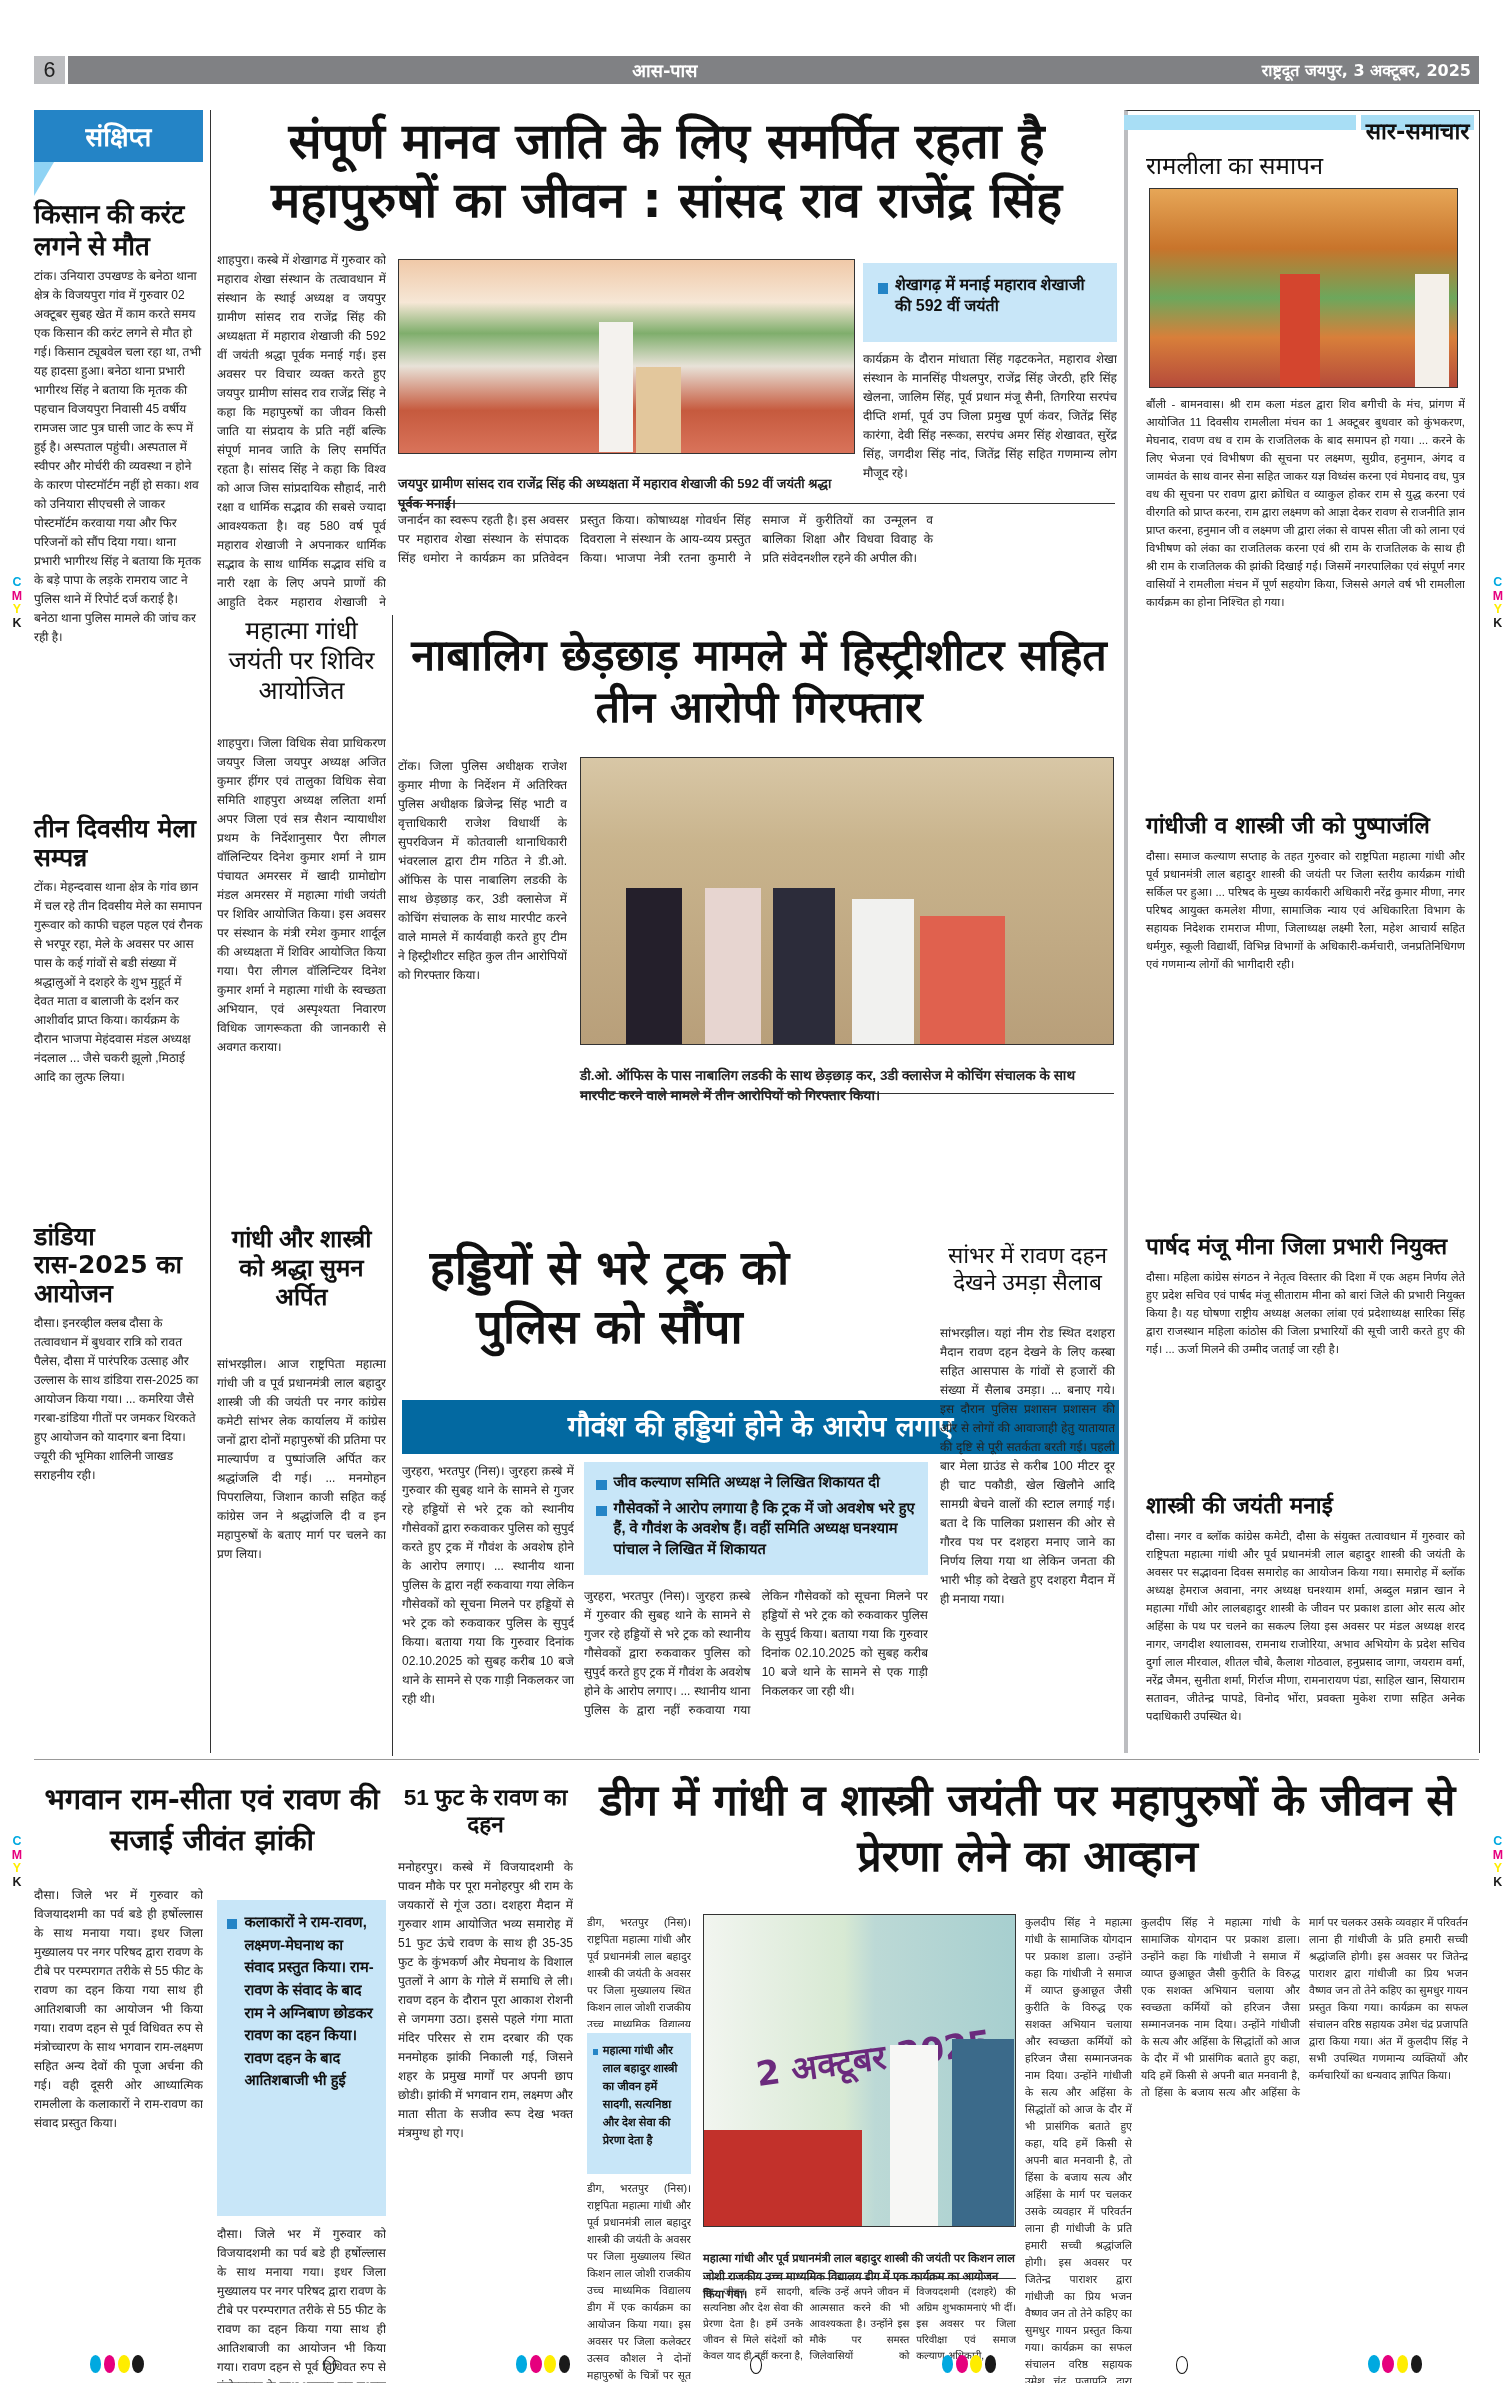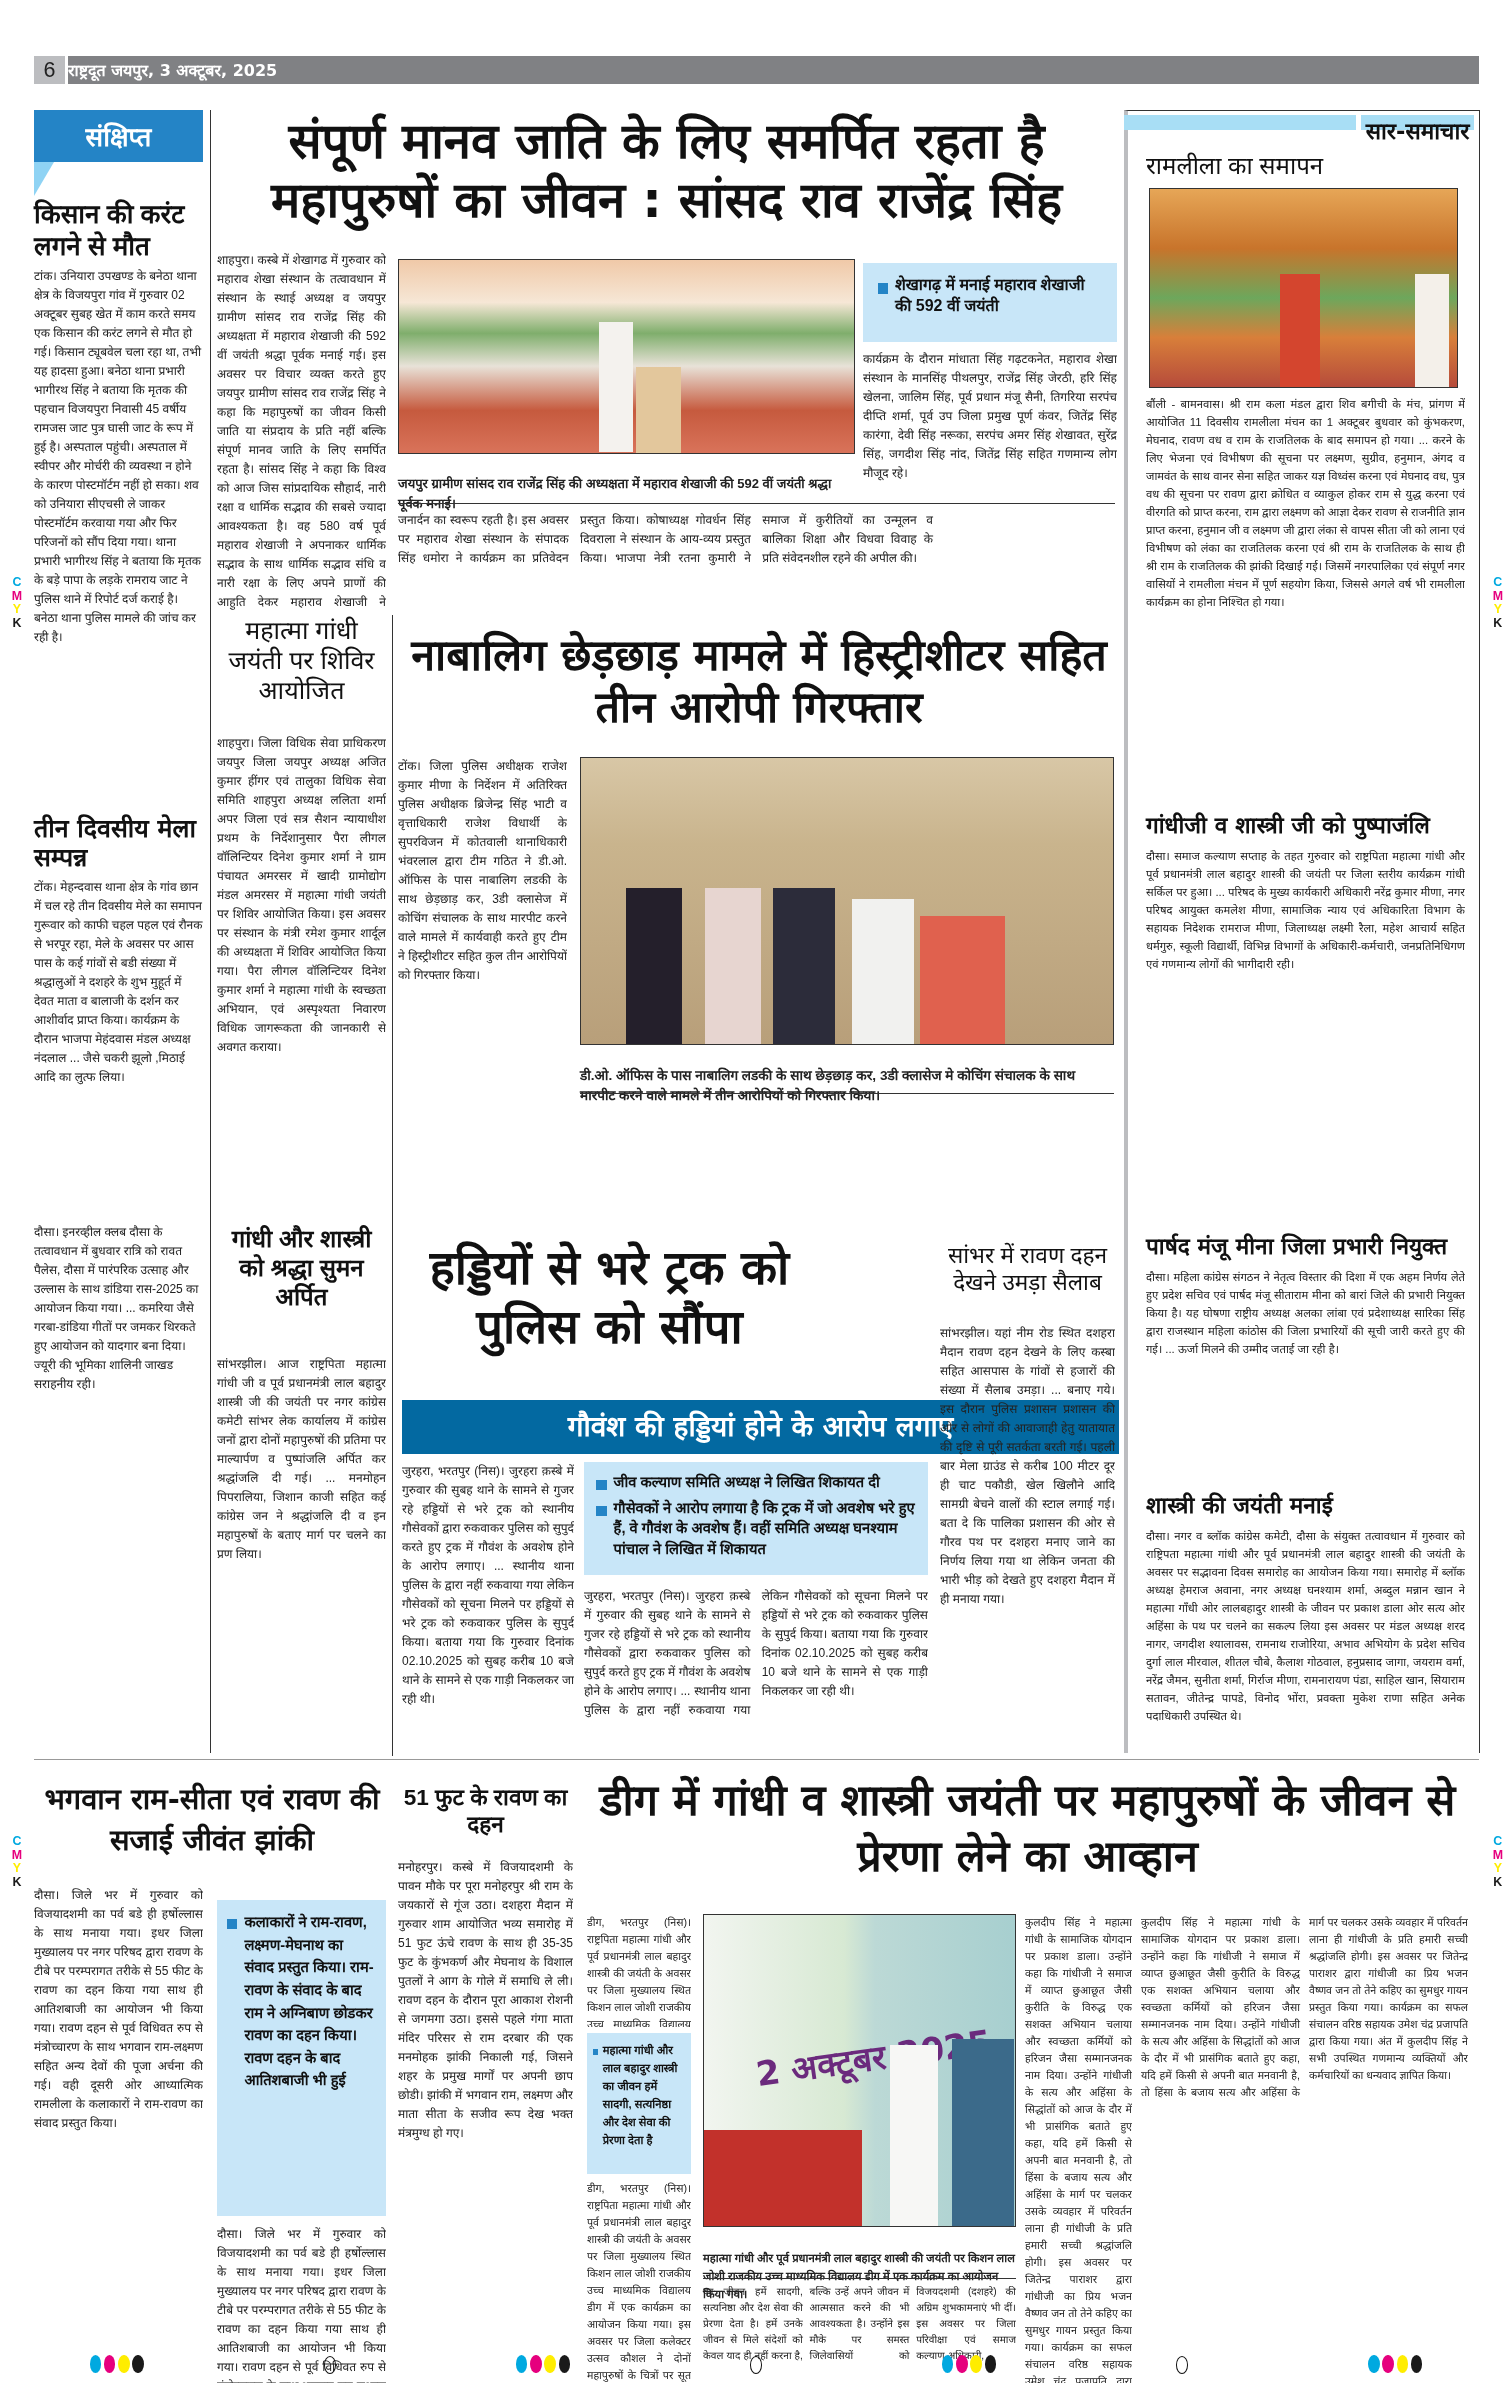--- a/index.html
+++ b/index.html
@@ -29,30 +29,32 @@
   .side-frame { border-left: 4.5px solid #bcbdc0; border-top: 1.7px solid #333; border-right: 0.6px solid #333; }
   .reg-dot { width: 11.3px; height: 18px; border-radius: 50%; display: inline-block; }
   .cmyk { font-size: 12.4px; font-weight: bold; line-height: 13.6px; font-family: "Liberation Sans", sans-serif; text-align: center; }
   .hr { height: 1.7px; background: #333; }
 </style>
 </head>
 <body>
 
 <div class="abs masthead">
   <div class="pg">6</div>
+  <div class="sec">आस-पास</div>
   <div class="date">राष्ट्रदूत जयपुर, 3 अक्टूबर, 2025</div>
 </div>
 
 <div class="abs" style="left:34px; top:110px; width:169px;">
   <div class="sankshipt">संक्षिप्त</div>
   <div class="sankshipt-tail"></div>
   <div class="h-sm" style="font-size:26px; font-weight:bold; margin-top:3.4px;">किसान की करंट लगने से मौत</div>
   <div class="bt" style="height:542px; margin-top:5.6px; text-align:left;">टांक। उनियारा उपखण्ड के बनेठा थाना क्षेत्र के विजयपुरा गांव में गुरुवार 02 अक्टूबर सुबह खेत में काम करते समय एक किसान की करंट लगने से मौत हो गई। किसान ट्यूबवेल चला रहा था, तभी यह हादसा हुआ। बनेठा थाना प्रभारी भागीरथ सिंह ने बताया कि मृतक की पहचान विजयपुरा निवासी 45 वर्षीय रामजस जाट पुत्र घासी जाट के रूप में हुई है। अस्पताल पहुंची। अस्पताल में स्वीपर और मोर्चरी की व्यवस्था न होने के कारण पोस्टमॉर्टम नहीं हो सका। शव को उनियारा सीएचसी ले जाकर पोस्टमॉर्टम करवाया गया और फिर परिजनों को सौंप दिया गया। थाना प्रभारी भागीरथ सिंह ने बताया कि मृतक के बड़े पापा के लड़के रामराय जाट ने पुलिस थाने में रिपोर्ट दर्ज कराई है। बनेठा थाना पुलिस मामले की जांच कर रही है।</div>
   <div class="h-md" style="font-size:25px; margin-top:5.6px;">तीन दिवसीय मेला सम्पन्न</div>
   <div class="bt" style="height:339px; margin-top:5.6px; text-align:left;">टोंक। मेहन्दवास थाना क्षेत्र के गांव छान में चल रहे तीन दिवसीय मेले का समापन गुरूवार को काफी चहल पहल एवं रौनक से भरपूर रहा, मेले के अवसर पर आस पास के कई गांवों से बडी संख्या में श्रद्धालुओं ने दशहरे के शुभ मुहूर्त में देवत माता व बालाजी के दर्शन कर आशीर्वाद प्राप्त किया। कार्यक्रम के दौरान भाजपा मेहंदवास मंडल अध्यक्ष नंदलाल ... जैसे चकरी झूलो ,मिठाई आदि का लुत्फ लिया।</div>
+  <div class="h-md" style="font-size:25px; margin-top:5.6px;">डांडिया रास-2025 का आयोजन</div>
   <div class="bt" style="height:361px; margin-top:5.6px; text-align:left;">दौसा। इनरव्हील क्लब दौसा के तत्वावधान में बुधवार रात्रि को रावत पैलेस, दौसा में पारंपरिक उत्साह और उल्लास के साथ डांडिया रास-2025 का आयोजन किया गया। ... कमरिया जैसे गरबा-डांडिया गीतों पर जमकर थिरकते हुए आयोजन को यादगार बना दिया। ज्यूरी की भूमिका शालिनी जाखड सराहनीय रही।</div>
 </div>
 <div class="abs col-rule" style="left:210px; top:110px; height:1643px;"></div>
 
 <div class="abs h-xl" style="left:226px; top:113px; width:881px; font-size:49px;">संपूर्ण मानव जाति के लिए समर्पित रहता है महापुरुषों का जीवन : सांसद राव राजेंद्र सिंह</div>
 
 <div class="abs bt" style="left:217px; top:251px; width:169px; height:361px;">शाहपुरा। कस्बे में शेखागढ में गुरुवार को महाराव शेखा संस्थान के तत्वावधान में संस्थान के स्थाई अध्यक्ष व जयपुर ग्रामीण सांसद राव राजेंद्र सिंह की अध्यक्षता में महाराव शेखाजी की 592 वीं जयंती श्रद्धा पूर्वक मनाई गई। इस अवसर पर विचार व्यक्त करते हुए जयपुर ग्रामीण सांसद राव राजेंद्र सिंह ने कहा कि महापुरुषों का जीवन किसी जाति या संप्रदाय के प्रति नहीं बल्कि संपूर्ण मानव जाति के लिए समर्पित रहता है। सांसद सिंह ने कहा कि विश्व को आज जिस सांप्रदायिक सौहार्द, नारी रक्षा व धार्मिक सद्भाव की सबसे ज्यादा आवश्यकता है। वह 580 वर्ष पूर्व महाराव शेखाजी ने अपनाकर धार्मिक सद्भाव के साथ धार्मिक सद्भाव संधि व नारी रक्षा के लिए अपने प्राणों की आहुति देकर महाराव शेखाजी ने प्रतिपादित कर दी थी।</div>
 
 <div class="abs photo" style="left:398px; top:259px; width:457px; height:195px; background: linear-gradient(180deg,#f0c9a8 0%,#f6e7d6 22%,#7fae6c 38%,#e8e2d8 55%,#c65a3e 78%,#d9735a 100%);">
   <div style="position:absolute; left:200px; top:62px; width:34px; height:130px; background:#f4f2ee;"></div>

